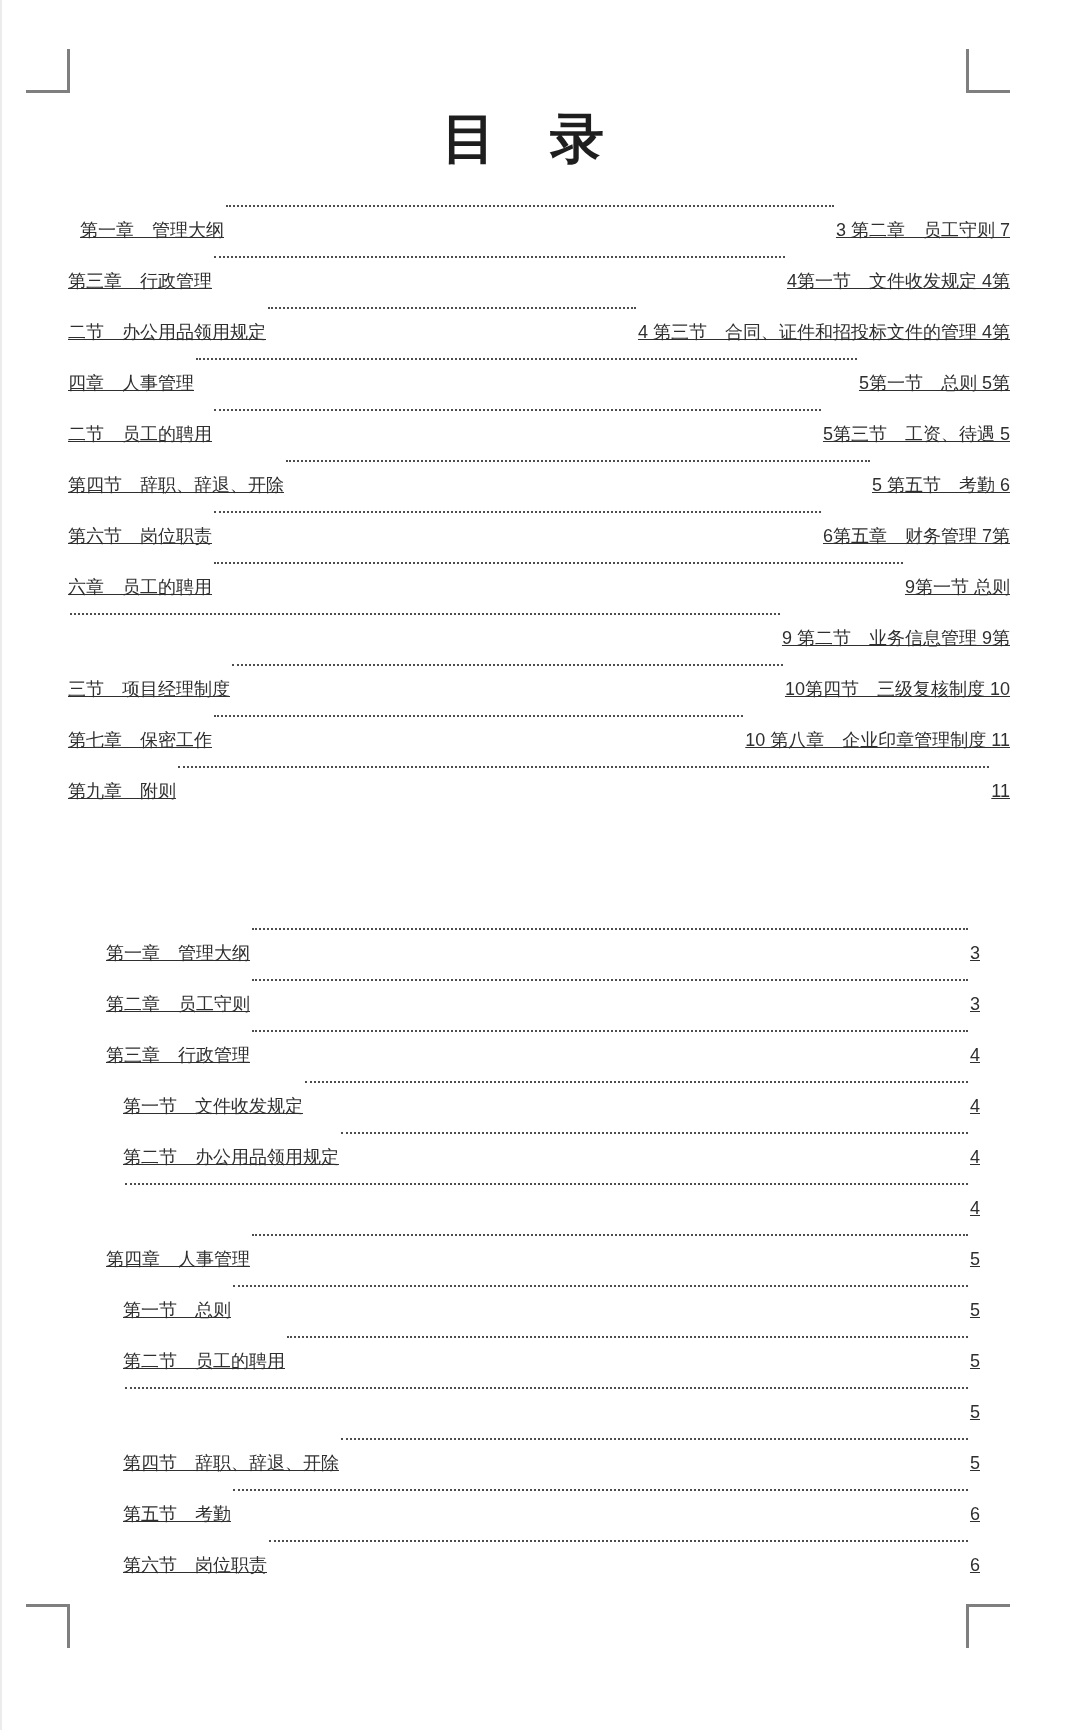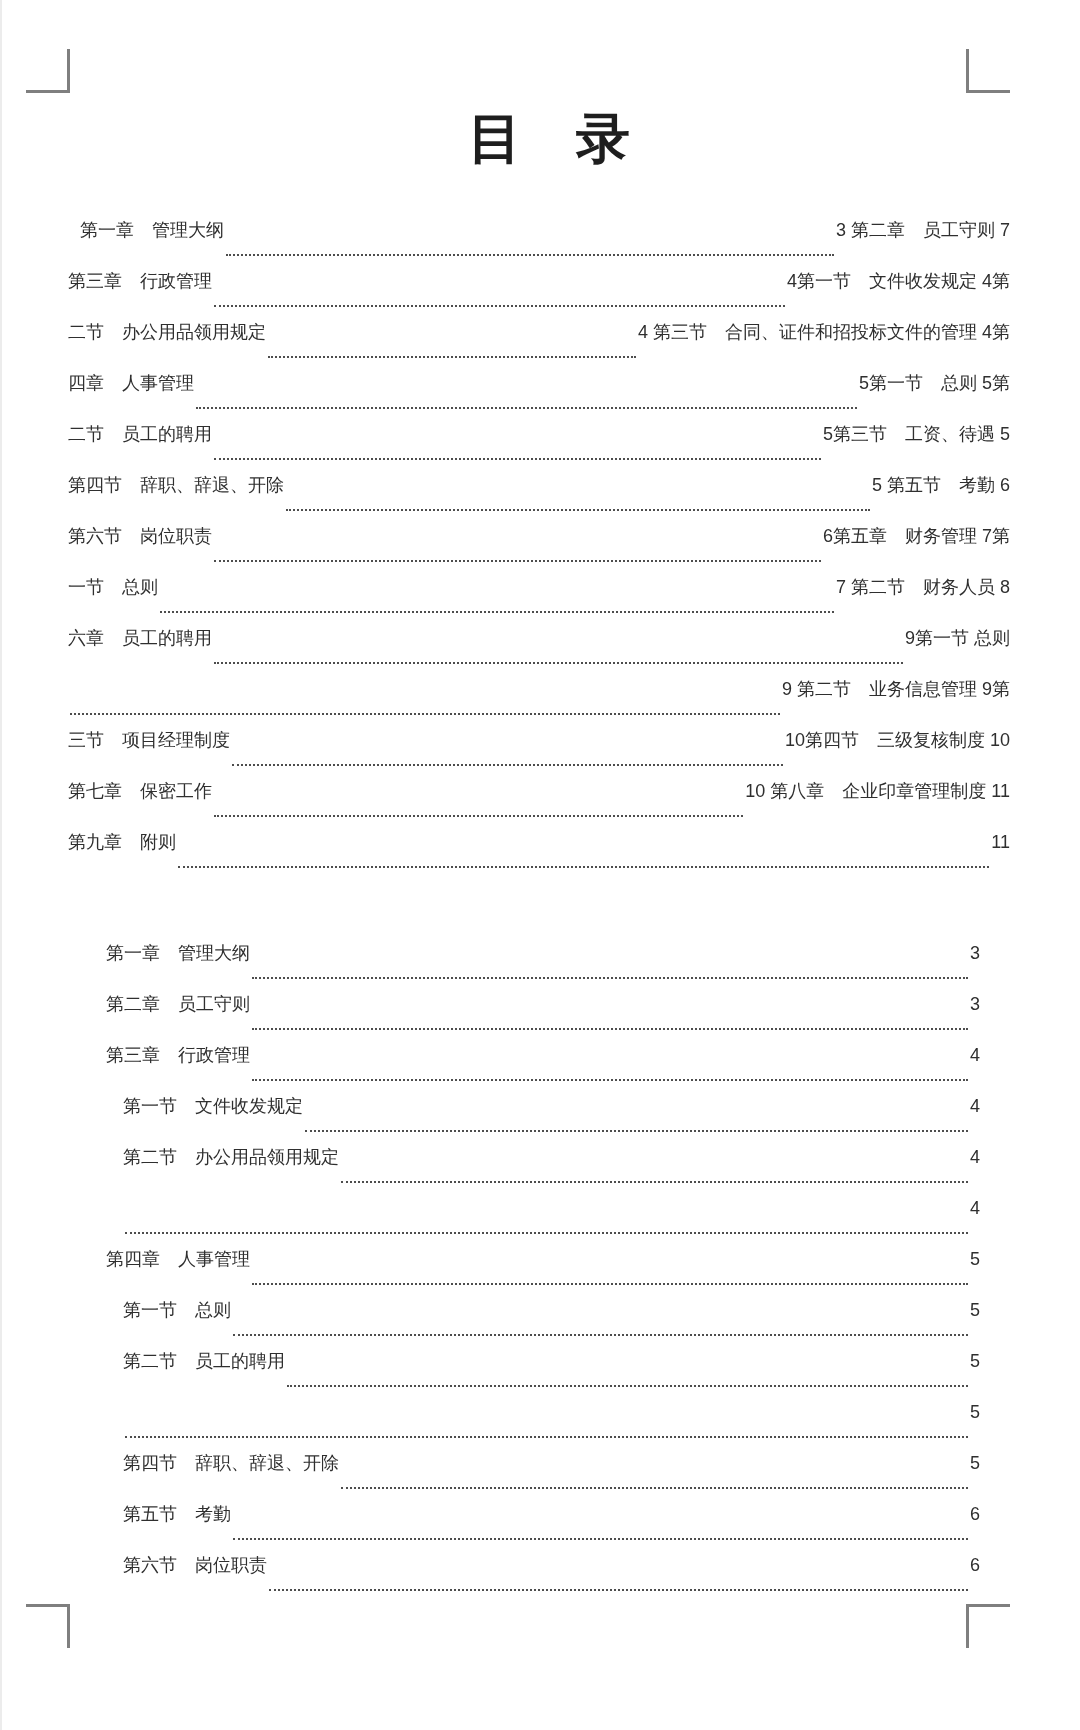--- a/index.html
+++ b/index.html
@@ -14,35 +14,36 @@
     color:#2f2f2f;
   }
   
   .mark{position:absolute;width:44px;height:44px;box-sizing:border-box;}
   .mark.tl{left:24px;top:49px;border-right:3px solid #7f7f7f;border-bottom:3px solid #7f7f7f;}
   .mark.tr{left:964px;top:49px;border-left:3px solid #7f7f7f;border-bottom:3px solid #7f7f7f;}
   .mark.bl{left:24px;top:1604px;border-right:3px solid #7f7f7f;border-top:3px solid #7f7f7f;}
   .mark.br{left:964px;top:1604px;border-left:3px solid #7f7f7f;border-top:3px solid #7f7f7f;}
 
   .title{
-    position:absolute;left:76px;width:942px;top:108px;
+    position:absolute;left:50px;width:942px;top:108px;
     text-align:center;
     font-size:54px;line-height:60px;font-weight:bold;color:#1e1e1e;
     white-space:pre;
   }
 
   .toc-block{position:absolute;}
   .toc1{left:66px;top:205px;width:942px;}
   .toc2{left:104px;top:928px;width:874px;}
 
   .toc-line{
     display:flex;
-    align-items:flex-end;
+    align-items:flex-start;
     height:51px;
     overflow:hidden;
+    text-decoration:underline;
   }
   .toc-line.first{padding-left:12px;}
   .toc-line.lvl2{padding-left:17px;}
   .seg{
     white-space:pre;
     font-size:18px;
     line-height:51px;
     color:#2f2f2f;
     flex:0 0 auto;
   }
@@ -93,25 +94,20 @@
       </div>
       <div class="toc-line">
         <span class="seg">第四节　辞职、辞退、开除</span>
         <span class="leader"></span>
         <span class="seg">5 第五节　考勤 6</span>
       </div>
       <div class="toc-line">
         <span class="seg">第六节　岗位职责</span>
         <span class="leader"></span>
         <span class="seg">6第五章　财务管理 7第</span>
-      </div>
-      <div class="toc-line">
-        <span class="seg">一节　总则</span>
-        <span class="leader"></span>
-        <span class="seg">7 第二节　财务人员 8</span>
       </div>
       <div class="toc-line">
         <span class="seg">六章　员工的聘用</span>
         <span class="leader"></span>
         <span class="seg">9第一节 总则</span>
       </div>
       <div class="toc-line">
         <span class="seg"></span>
         <span class="leader"></span>
         <span class="seg">9 第二节　业务信息管理 9第</span>

